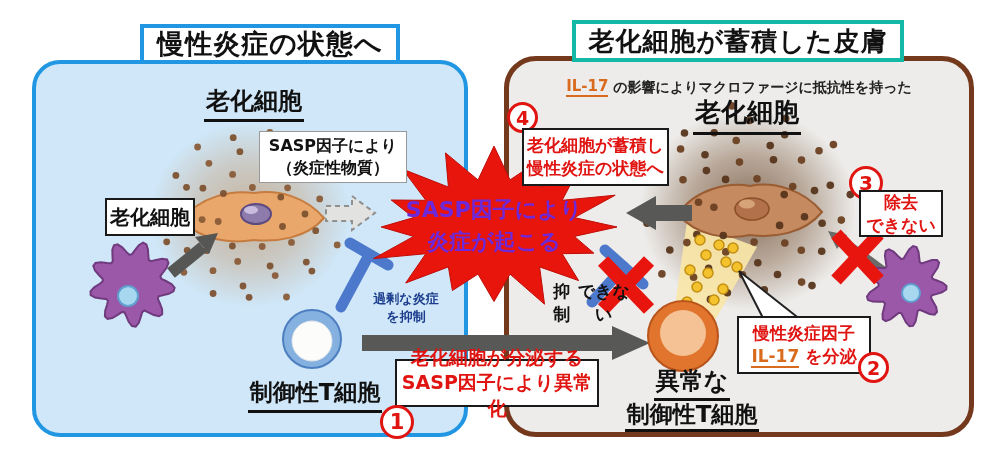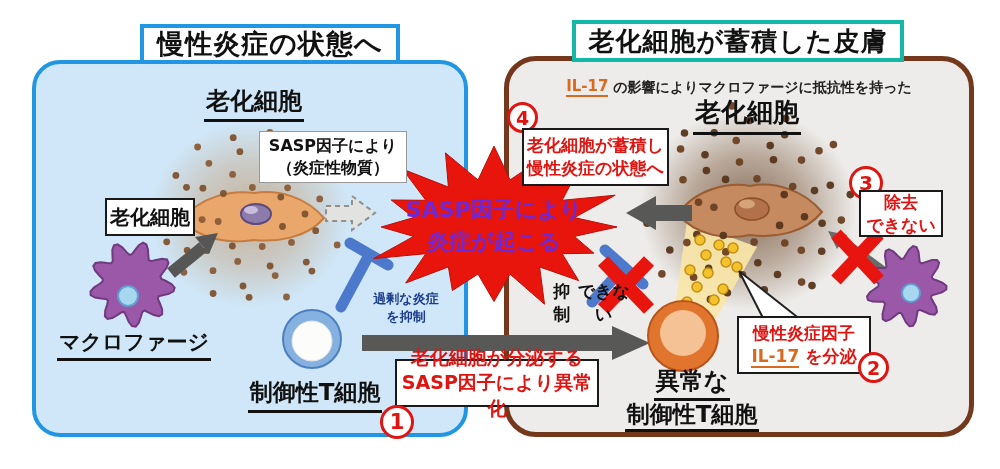--- a/index.html
+++ b/index.html
@@ -254,23 +254,20 @@
 
   <div class="wbox" style="left:259px;top:131px;width:148px;height:52px;border:1.5px solid #999;font-size:16px;font-weight:600;color:#111">
     <div>SASP因子により</div>
     <div>（炎症性物質）</div>
   </div>
 
   <div class="wbox" style="left:105px;top:198px;width:90px;height:38px;font-size:20px;font-weight:600;color:#111">
     <div>老化細胞</div>
   </div>
 
-  <div class="lbl" style="left:46px;top:329px;width:176px;height:30px">
-    <span class="ul" style="font-size:21px">マクロファージ</span>
-  </div>
 
   <div class="lbl" style="left:233px;top:379px;width:164px;height:32px">
     <span class="ul" style="font-size:23px">制御性T細胞</span>
   </div>
 
   <div class="lbl bluetext" style="left:350px;top:284px;width:112px;height:48px;font-size:13px;line-height:1.35;flex-direction:column">
     <div>過剰な炎症</div>
     <div>を抑制</div>
   </div>
 

